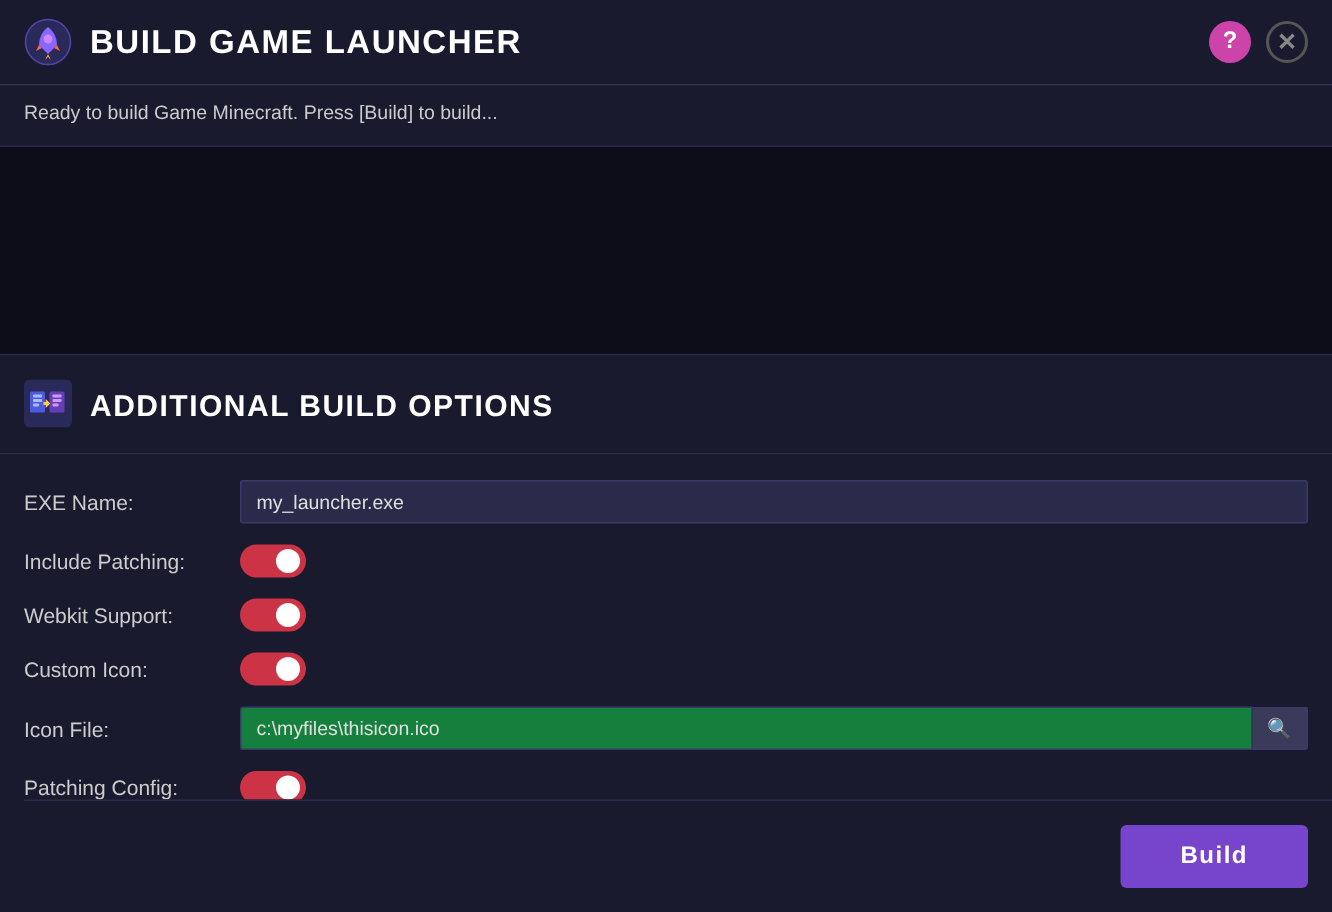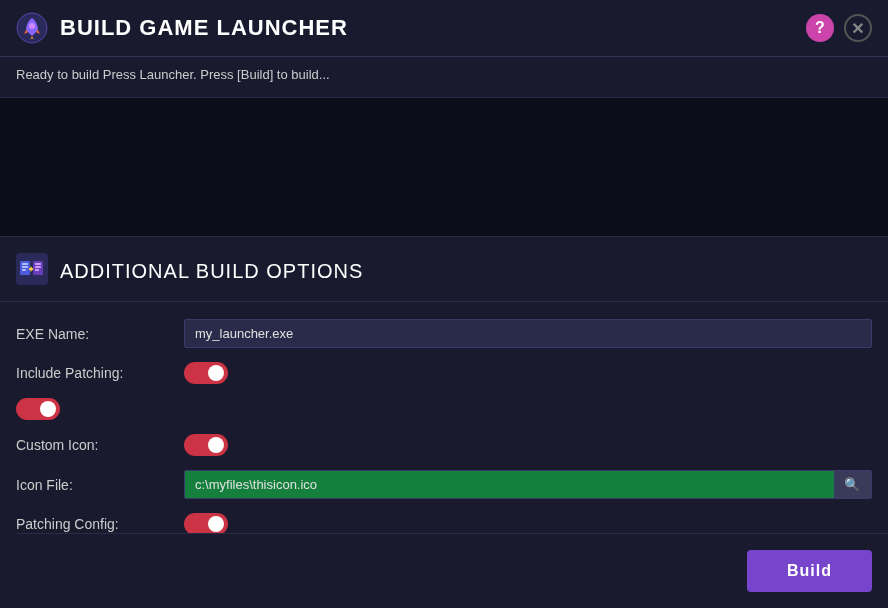--- a/index.html
+++ b/index.html
@@ -91,36 +91,36 @@
       display: flex;
       align-items: center;
       gap: 12px;
       padding: 16px 16px 12px 16px;
       background: #1a1a2e;
       border-bottom: 1px solid #2a2a4a;
     }
 
     .section-title {
       font-size: 20px;
-      font-weight: 400;
+      font-weight: 700;
       color: #ffffff;
       letter-spacing: 1px;
       text-align: center;
     }
 
     .options-grid {
       background: #1a1a2e;
       padding: 10px 16px;
     }
 
     .option-row {
       display: flex;
       align-items: center;
       padding: 7px 0;
-      gap: 28px;
+      gap: 4px;
     }
 
     .option-label {
       width: 140px;
       font-size: 14px;
       color: #cccccc;
       flex-shrink: 0;
     }
 
     .option-input {
@@ -264,21 +264,21 @@
     </div>
     <span class="title-text">BUILD GAME LAUNCHER</span>
   </div>
   <div class="title-bar-right">
     <button class="btn-circle btn-help">?</button>
     <button class="btn-circle btn-close">✕</button>
   </div>
 </div>
 
 <div class="status-bar">
-  <span>Ready to build Press Launcher. Press [Build] to build...</span>
+  <span>Ready to build Game Minecraft. Press [Build] to build...</span>
 </div>
 
 <div class="build-output"></div>
 
 <div class="section-header">
   <div>
     <svg width="32" height="32" viewBox="0 0 32 32">
       <rect width="32" height="32" rx="4" fill="#2a2a5a"></rect>
       <rect x="4" y="8" width="10" height="14" rx="1" fill="#5566ff" opacity="0.8"></rect>
       <rect x="6" y="10" width="6" height="2" rx="0.5" fill="#aabbff"></rect>
@@ -307,20 +307,21 @@
     <span class="option-label">Include Patching:</span>
     <div class="option-input">
       <label class="toggle-wrapper toggle-on">
         <input type="checkbox" checked="" style="">
         <span class="toggle-slider"></span>
       </label>
     </div>
   </div>
 
   <div class="option-row">
+    <span class="option-label">Webkit Support:</span>
     <div class="option-input">
       <label class="toggle-wrapper toggle-on">
         <input type="checkbox" checked="" style="">
         <span class="toggle-slider"></span>
       </label>
     </div>
   </div>
 
   <div class="option-row">
     <span class="option-label">Custom Icon:</span>

